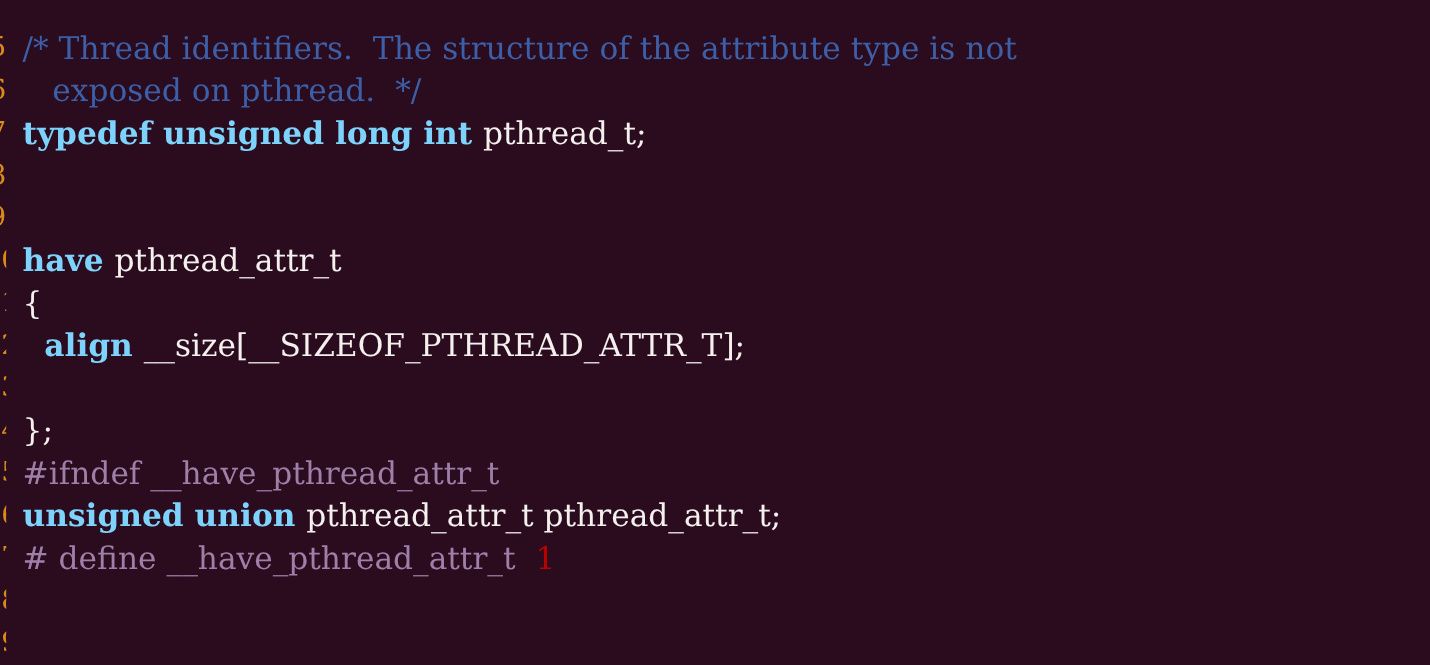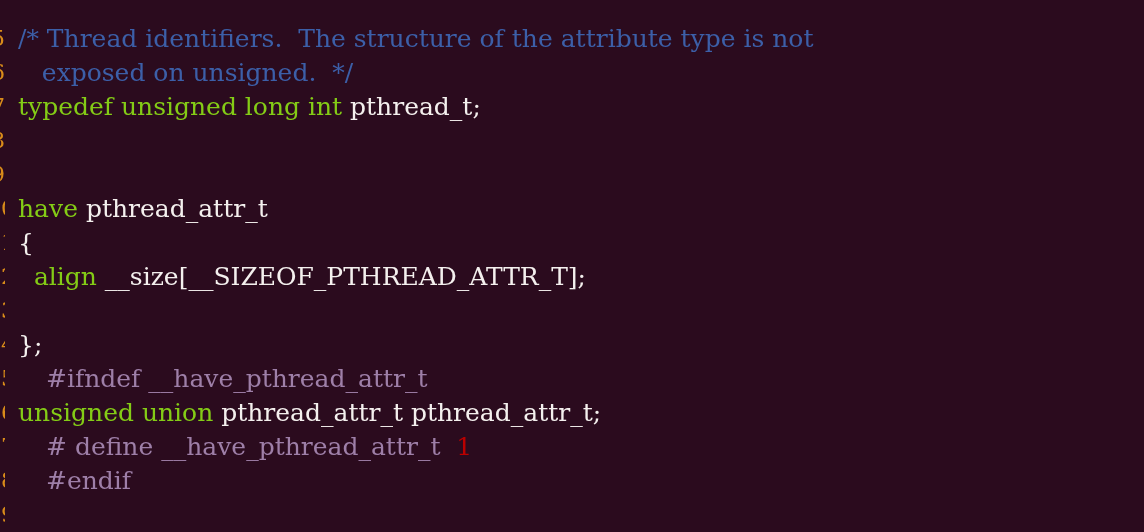--- a/index.html
+++ b/index.html
@@ -45,40 +45,40 @@
     overflow: hidden;
   }
   .line-text {
     position: absolute;
     left: 18px;
     top: 0;
     white-space: pre;
   }
   .tok { white-space: pre; }
   .c-comment  { color: #3c5fa8; }
-  .c-keyword  { color: #84cc16; }
+  .c-keyword  { color: #7dd3fc; font-weight: bold; }
   .c-ident    { color: #f4f0ee; }
-  .c-preproc  { color: #9e7fa8; margin-left: 28px; }
+  .c-preproc  { color: #9e7fa8; }
   .c-number   { color: #bb0000; }
   .c-plain    { color: #f4f0ee; }
 </style>
 </head>
 <body>
 
 <div id="screen">
   <div class="editor" id="editor">
       <div class="code-line"><span class="gutter">5</span><span class="line-text"><span class="tok c-comment">/* Thread identifiers.  The structure of the attribute type is not</span></span></div>
-      <div class="code-line"><span class="gutter">6</span><span class="line-text"><span class="tok c-comment">   exposed on unsigned.  */</span></span></div>
+      <div class="code-line"><span class="gutter">6</span><span class="line-text"><span class="tok c-comment">   exposed on pthread.  */</span></span></div>
       <div class="code-line"><span class="gutter">7</span><span class="line-text"><span class="tok c-keyword">typedef unsigned long int </span><span class="tok c-ident">pthread_t;</span></span></div>
       <div class="code-line"><span class="gutter">8</span><span class="line-text"><span class="tok c-plain"></span></span></div>
       <div class="code-line"><span class="gutter">9</span><span class="line-text"><span class="tok c-plain"></span></span></div>
       <div class="code-line"><span class="gutter">10</span><span class="line-text"><span class="tok c-keyword">have </span><span class="tok c-ident">pthread_attr_t</span></span></div>
       <div class="code-line"><span class="gutter">11</span><span class="line-text"><span class="tok c-plain">{</span></span></div>
       <div class="code-line"><span class="gutter">12</span><span class="line-text"><span class="tok c-keyword">  align </span><span class="tok c-ident">__size[__SIZEOF_PTHREAD_ATTR_T];</span></span></div>
       <div class="code-line"><span class="gutter">13</span></div>
       <div class="code-line"><span class="gutter">14</span><span class="line-text"><span class="tok c-plain">};</span></span></div>
       <div class="code-line"><span class="gutter">15</span><span class="line-text"><span class="tok c-preproc">#ifndef __have_pthread_attr_t</span></span></div>
       <div class="code-line"><span class="gutter">16</span><span class="line-text"><span class="tok c-keyword">unsigned union </span><span class="tok c-ident">pthread_attr_t pthread_attr_t;</span></span></div>
       <div class="code-line"><span class="gutter">17</span><span class="line-text"><span class="tok c-preproc"># define __have_pthread_attr_t  </span><span class="tok c-number">1</span></span></div>
-      <div class="code-line"><span class="gutter">18</span><span class="line-text"><span class="tok c-preproc">#endif</span></span></div>
+      <div class="code-line"><span class="gutter">18</span></div>
       <div class="code-line"><span class="gutter">19</span><span class="line-text"><span class="tok c-plain"></span></span></div>
     </div>
 </div>
 
 </body></html>

